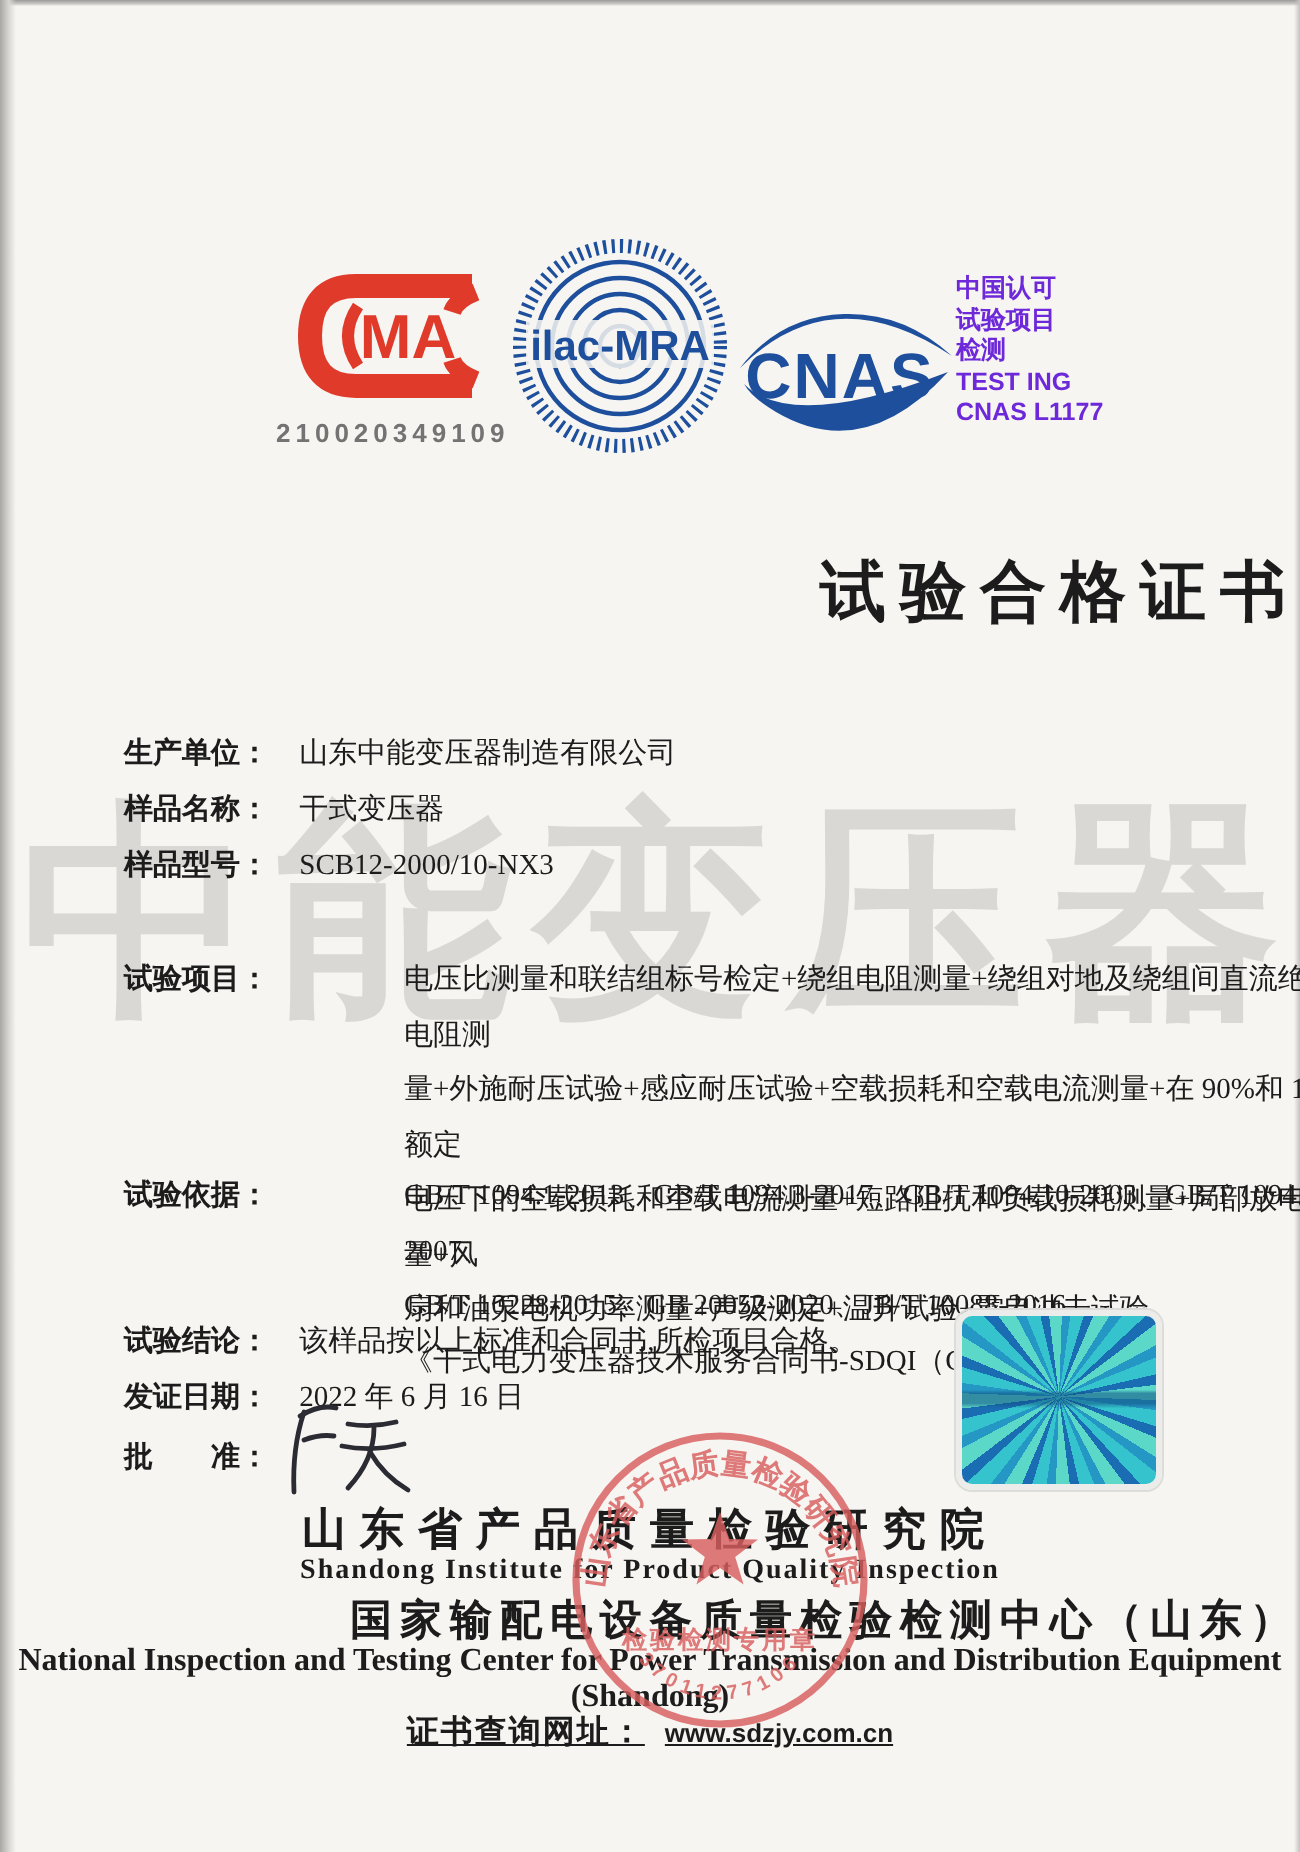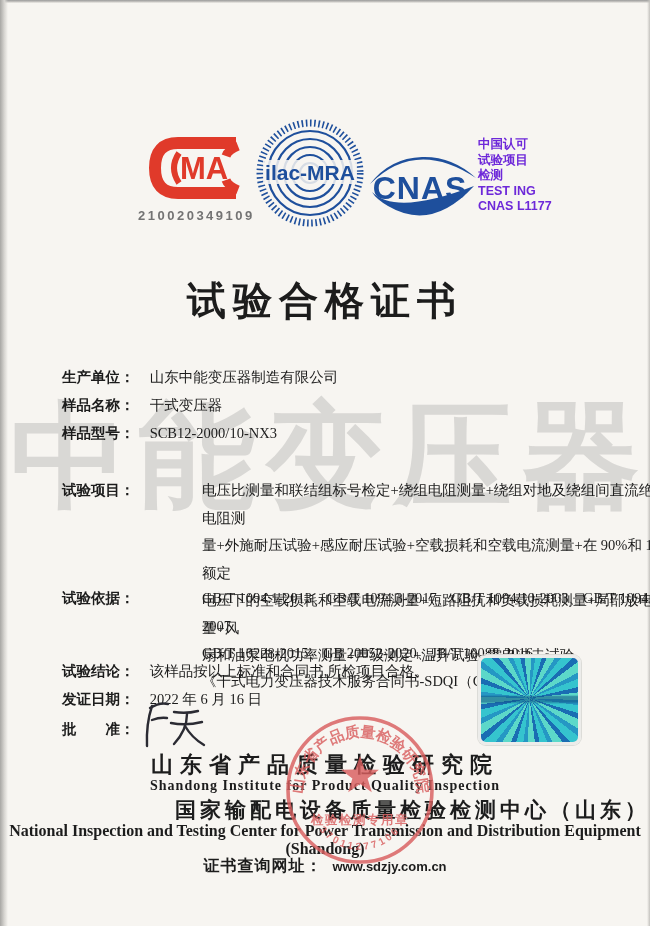--- a/index.html
+++ b/index.html
@@ -28,22 +28,22 @@
   .cma-wrap { position:absolute; left:138px; top:136px; width:110px; text-align:right; }
   .cma-number { margin-top:4px; color:#737373; font-family:"Liberation Sans",sans-serif;
     font-weight:bold; font-size:13px; letter-spacing:2.5px; }
   .ilac-wrap { position:absolute; left:255px; top:118px; }
   .cnas-wrap { position:absolute; left:366px; top:150px; }
   .cnas-side { position:absolute; left:478px; top:137px; width:90px;
     color:#6d28d9; font-family:"Liberation Sans",sans-serif; font-weight:bold;
     font-size:12.5px; line-height:15.5px; }
 
   
-  .title { position:absolute; left:0; top:274px; width:100%; text-align:center;
-    font-size:39px; font-weight:bold; letter-spacing:7px; }
+  .title { position:absolute; left:0; top:274px; width:100%; text-align:right;
+    font-size:33px; font-weight:bold; letter-spacing:7px; }
   .no-line { position:absolute; left:0; top:320px; width:100%; text-align:center;
     font-size:15.5px; font-weight:bold; }
   .report-line { position:absolute; left:0; top:339px; width:100%; text-align:center;
     font-size:14.5px; font-weight:bold; }
 
   
   .frow { position:absolute; left:62px; width:556px; font-size:14.5px; line-height:27.5px; }
   .flabel { font-weight:bold; display:inline-block; min-width:76px; }
   .fvalue { margin-left:8px; }
   .fvalue-block { position:absolute; left:140px; top:0; width:478px; }
@@ -63,21 +63,21 @@
 
   
   .inst-cn1 { position:absolute; left:0; top:750px; width:100%; text-align:center;
     font-size:22px; font-weight:bold; letter-spacing:7px; }
   .inst-en1 { position:absolute; left:0; top:778px; width:100%; text-align:center;
     font-size:14px; font-weight:bold; letter-spacing:1px; }
   .inst-cn2 { position:absolute; left:0; top:796px; width:100%; text-align:right;
     font-size:21px; font-weight:bold; letter-spacing:4px; }
   .inst-en2 { position:absolute; left:0; top:822px; width:100%; text-align:center;
     font-size:16px; font-weight:bold; }
-  .query-line { position:absolute; left:0; top:856px; width:100%; text-align:center; }
+  .query-line { position:absolute; left:0; top:856px; width:100%; text-align:center;text-decoration:underline; }
   .query-label { font-size:16px; font-weight:bold; letter-spacing:1px; }
   .query-url { font-family:"Liberation Sans",sans-serif; font-weight:bold;
     font-size:13px; margin-left:10px; }
 
   .stamp { position:absolute; left:282px; top:706px; z-index:3; opacity:0.82; }
 </style>
 </head>
 <body>
 
 <div id="page">

